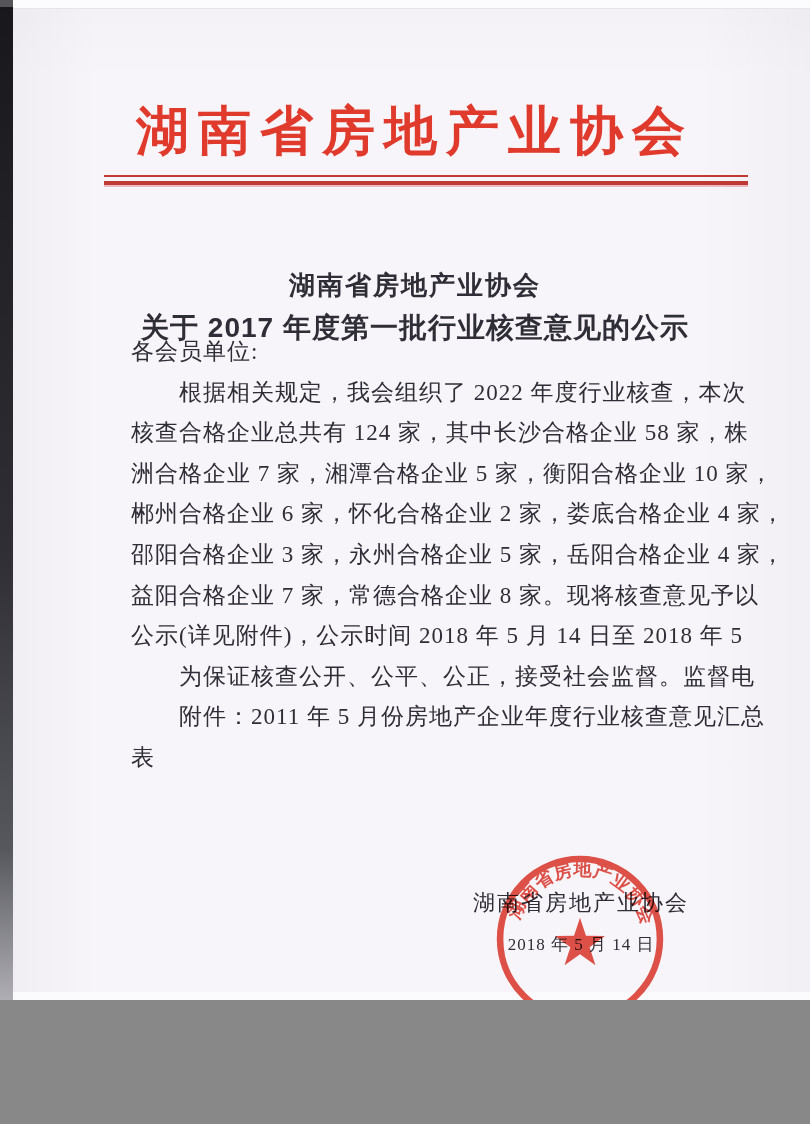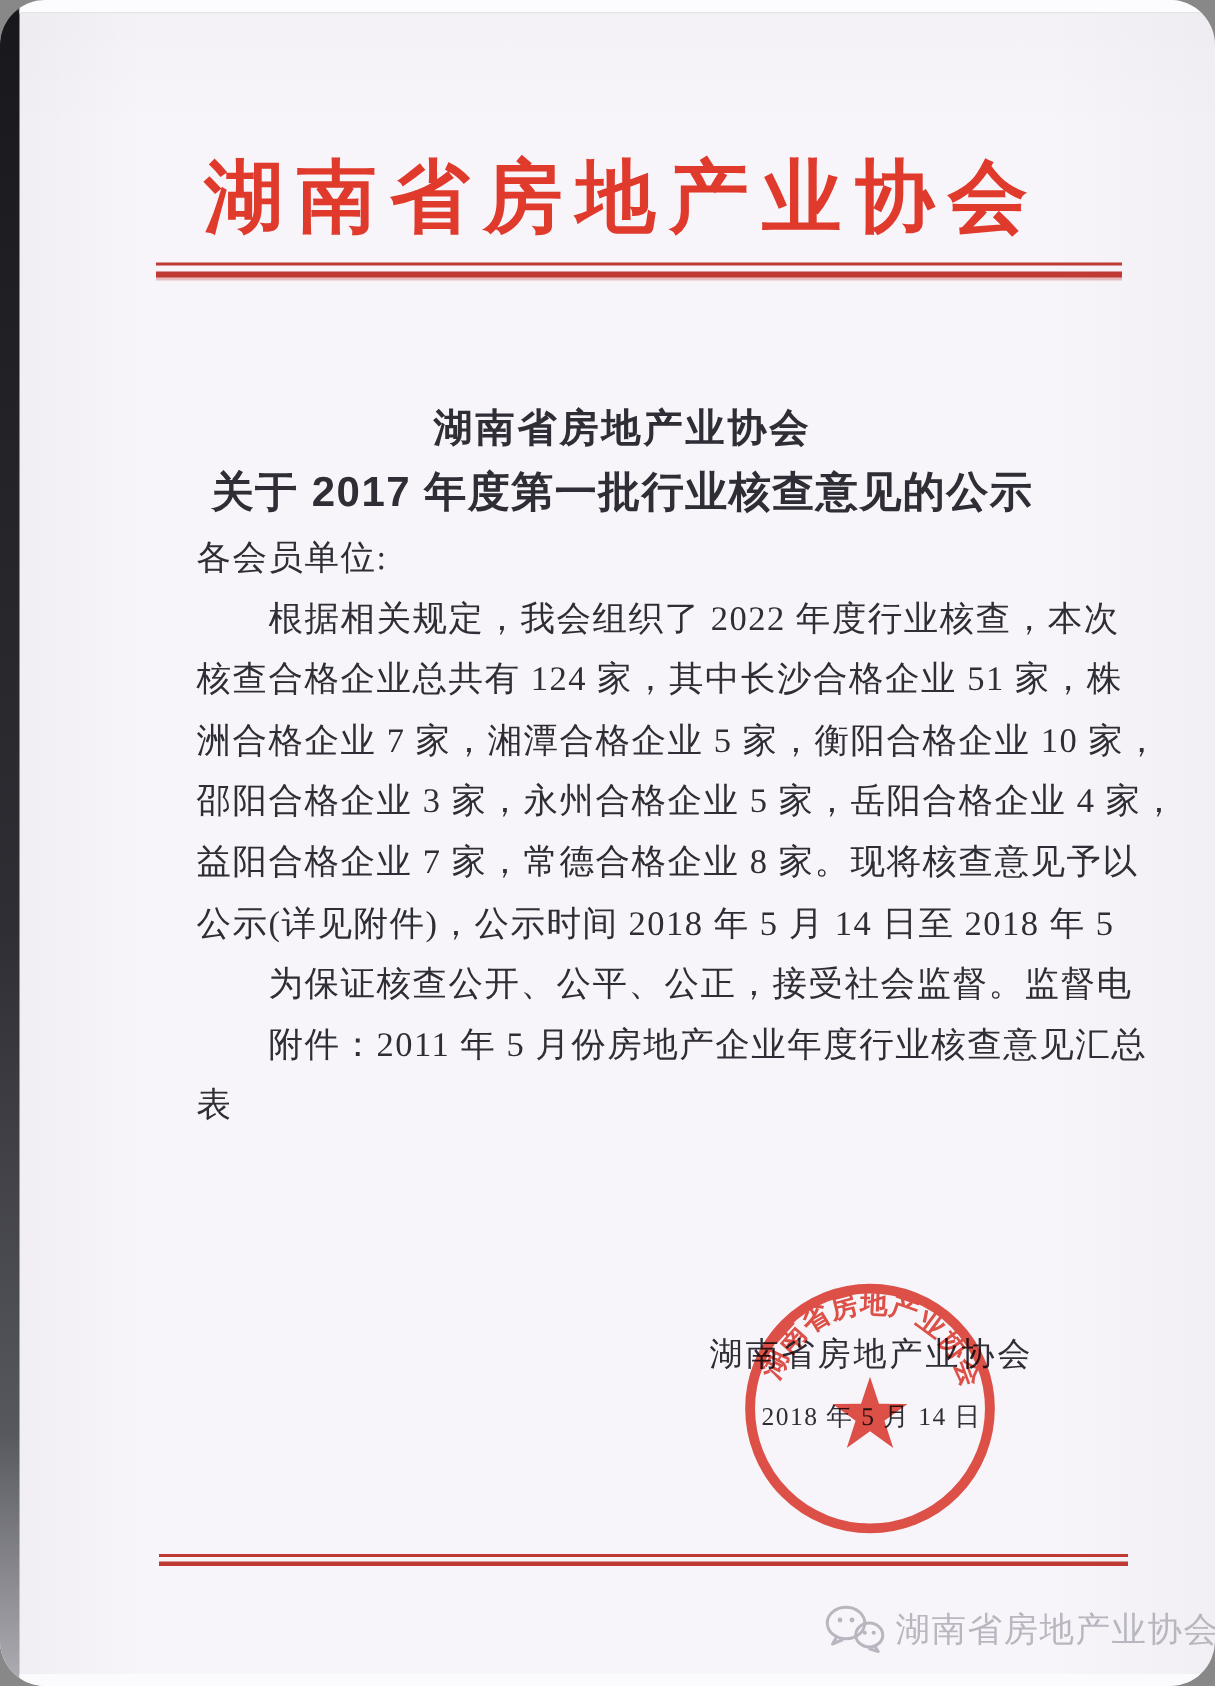--- a/index.html
+++ b/index.html
@@ -2,24 +2,23 @@
 <html style="--paper: #f7f5fa; --letterhead-red: #e03a2c; --rule-red: #bf3a34; --ink: #2f2d35; --seal-red: #e0392c; --watermark-gray: #b9b6c0;"><head>
 <meta charset="utf-8">
 <style>
   :root{
     --paper:#f7f5fa; --letterhead-red:#e03a2c; --rule-red:#bf3a34;
     --ink:#2f2d35; --seal-red:#e0392c; --watermark-gray:#b9b6c0;
   }
   *{margin:0;padding:0;box-sizing:border-box;}
   body{background:#888;}
   .page{
-    position:relative; width:810px; height:1124px; overflow:hidden;
+    position:relative; width:810px; height:1000px; overflow:hidden;
     background:var(--paper);
     font-family:"Liberation Serif", serif;
-    border-radius:30px;
   }
   .paper-shade{position:absolute; inset:0; pointer-events:none;
     background:linear-gradient(90deg, rgba(0,0,0,.03), rgba(0,0,0,0) 12%, rgba(0,0,0,0) 86%, rgba(0,0,0,.025)),
                linear-gradient(180deg, rgba(0,0,0,.015), rgba(0,0,0,0) 8%);}
   .edge-left{position:absolute; left:0; top:0; width:13px; height:100%;
     background:linear-gradient(180deg,#18181c 0%,#2e2e34 55%,#57575e 85%,#aeaeb4 100%);}
   .corner-top-left{position:absolute; left:0; top:0; width:82px; height:7px; background:#55555a;}
   .edge-top{position:absolute; left:13px; right:0; top:0; height:9px; background:#fcfcfe; border-bottom:1px solid #e6e4ea;}
   .edge-bottom{position:absolute; left:13px; right:0; bottom:0; height:8px; background:#fbfbfd;}
 
@@ -32,21 +31,21 @@
   .rule-header-thin{top:175px; height:2px;}
   .rule-header-thick{top:181px; height:4px; box-shadow:0 2px 0 rgba(216,120,120,.45);}
   .rule-footer-thin{top:1036px; left:106px; width:646px; height:2px;}
   .rule-footer-thick{top:1041px; left:106px; width:646px; height:3px;}
 
   .doc-title{position:absolute; left:20px; right:0; text-align:center; color:var(--ink);
     font-family:"Liberation Sans", sans-serif; font-weight:700; white-space:nowrap;}
   .doc-title-1{top:268px; font-size:26px; letter-spacing:2px;}
   .doc-title-2{top:309px; font-size:28px; letter-spacing:1px;}
 
-  .doc-body{position:absolute; left:131px; top:352px; width:585px; color:var(--ink);}
+  .doc-body{position:absolute; left:131px; top:332px; width:585px; color:var(--ink);}
   .body-line{height:40.6px; line-height:40.6px; font-size:23px; letter-spacing:1px; white-space:nowrap;}
 
   .signature{position:absolute; left:470px; top:888px; width:222px; text-align:center; color:var(--ink);}
   .signature-org{font-size:22px; letter-spacing:2px; white-space:nowrap;}
   .signature-date{font-size:17px; letter-spacing:1px; margin-top:15px; white-space:nowrap;}
 
   .seal{position:absolute; left:494px; top:853px; width:172px; height:172px;
     opacity:.87; mix-blend-mode:multiply;}
   .seal text{fill:var(--seal-red); font-family:"Liberation Serif", serif; font-weight:bold;}
 
@@ -67,22 +66,23 @@
   <div class="letterhead-title">湖南省房地产业协会</div>
   <div class="rule rule-header-thin"></div>
   <div class="rule rule-header-thick"></div>
 
   <div class="doc-title doc-title-1">湖南省房地产业协会</div>
   <div class="doc-title doc-title-2">关于 2017 年度第一批行业核查意见的公示</div>
 
   <div class="doc-body">
       <div class="body-line">各会员单位:</div>
       <div class="body-line">　　根据相关规定，我会组织了 2022 年度行业核查，本次</div>
-      <div class="body-line">核查合格企业总共有 124 家，其中长沙合格企业 51 家，株</div>
+      <div class="body-line">核查合格企业总共有 124 家，其中长沙合格企业 58 家，株</div>
       <div class="body-line">洲合格企业 7 家，湘潭合格企业 5 家，衡阳合格企业 10 家，</div>
+      <div class="body-line">郴州合格企业 6 家，怀化合格企业 2 家，娄底合格企业 4 家，</div>
       <div class="body-line">邵阳合格企业 3 家，永州合格企业 5 家，岳阳合格企业 4 家，</div>
       <div class="body-line">益阳合格企业 7 家，常德合格企业 8 家。现将核查意见予以</div>
       <div class="body-line">公示(详见附件)，公示时间 2018 年 5 月 14 日至 2018 年 5</div>
       <div class="body-line">　　为保证核查公开、公平、公正，接受社会监督。监督电</div>
       <div class="body-line">　　附件：2011 年 5 月份房地产企业年度行业核查意见汇总</div>
       <div class="body-line">表</div>
     </div>
 
   <div class="signature">
     <div class="signature-org">湖南省房地产业协会</div>

